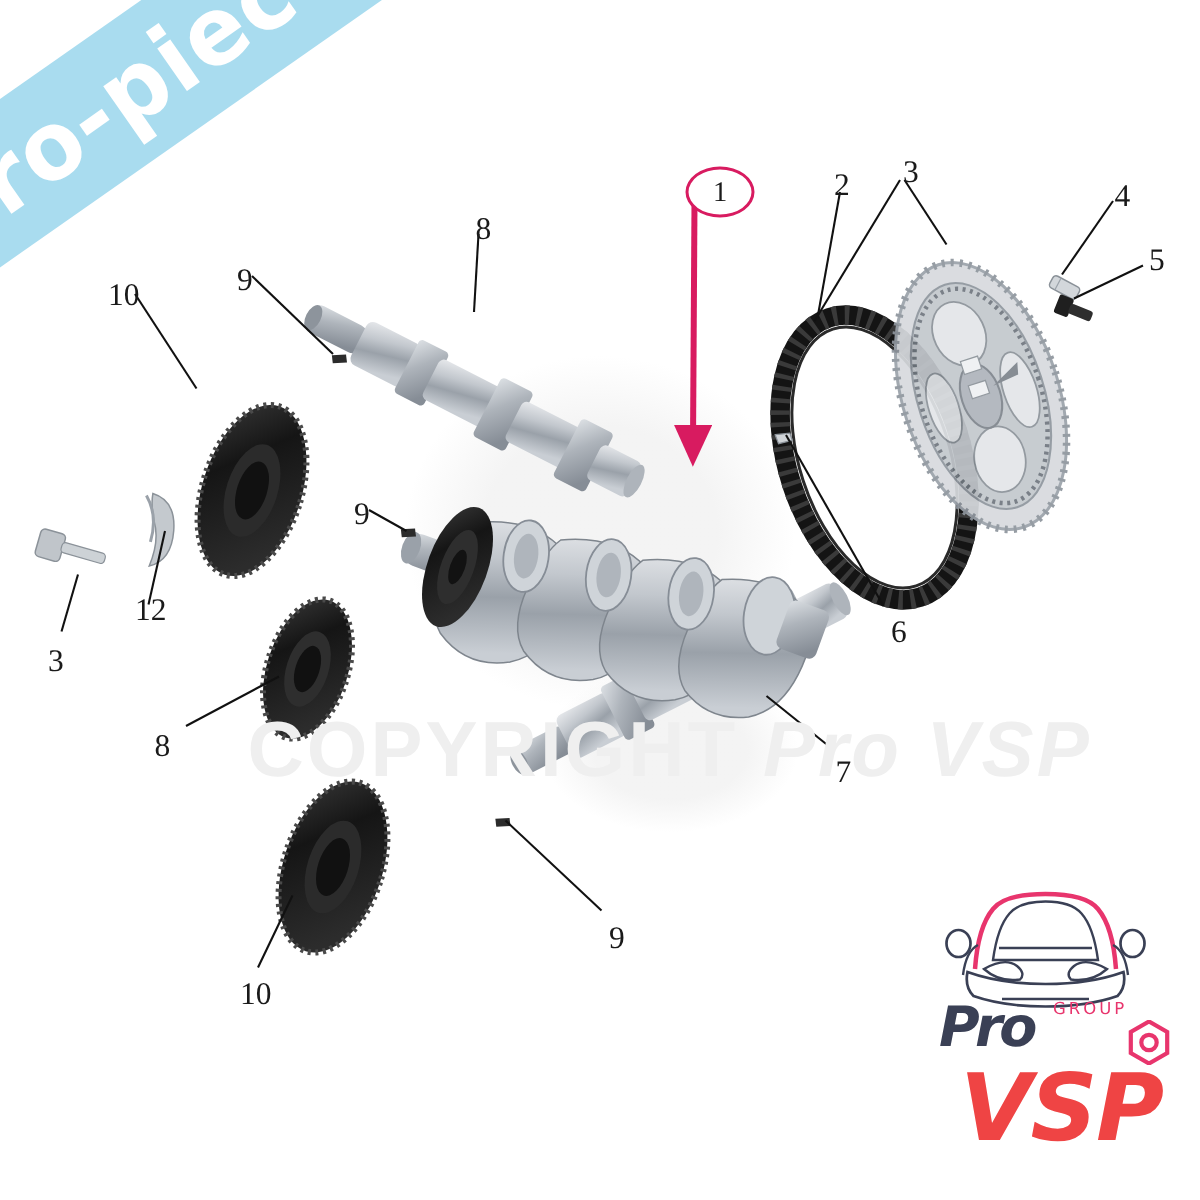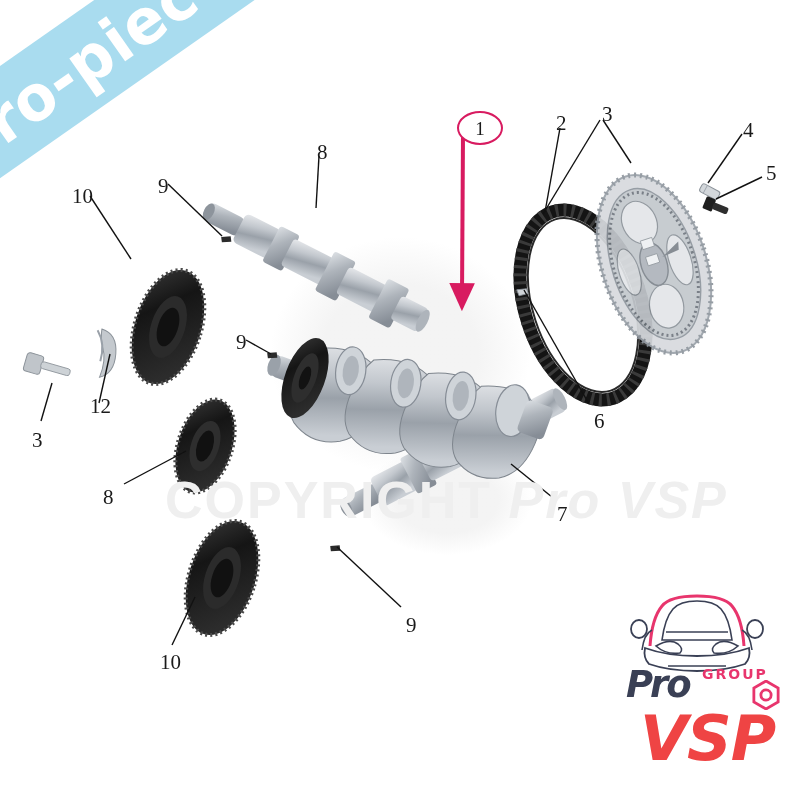--- a/index.html
+++ b/index.html
@@ -71,22 +71,22 @@
     font-size:37px;color:#3a4055;letter-spacing:-2px;line-height:.92;
     position:absolute;left:14px;top:0;
   }
   .logo-vsp{
     font-family:"DejaVu Sans",sans-serif;font-weight:bold;font-style:italic;
     font-size:62px;color:#ef4444;letter-spacing:-1px;line-height:.92;
     position:absolute;left:28px;top:42px;
   }
   .logo-group{
     position:absolute;left:90px;top:-2px;
-    font-family:"DejaVu Sans",sans-serif;font-weight:bold;
-    font-size:14px;color:#e8356d;letter-spacing:2px;
+    font-family:"DejaVu Sans",sans-serif;font-weight:normal;
+    font-size:11px;color:#e8356d;letter-spacing:2px;
   }
   .hexnut{position:absolute;left:140px;top:12px;width:28px;height:30px;}
 </style>
 </head>
 <body>
 
 <div id="stage">
 
   <div class="banner">
     <span class="banner-text">pro-piece-vsp.com</span>

